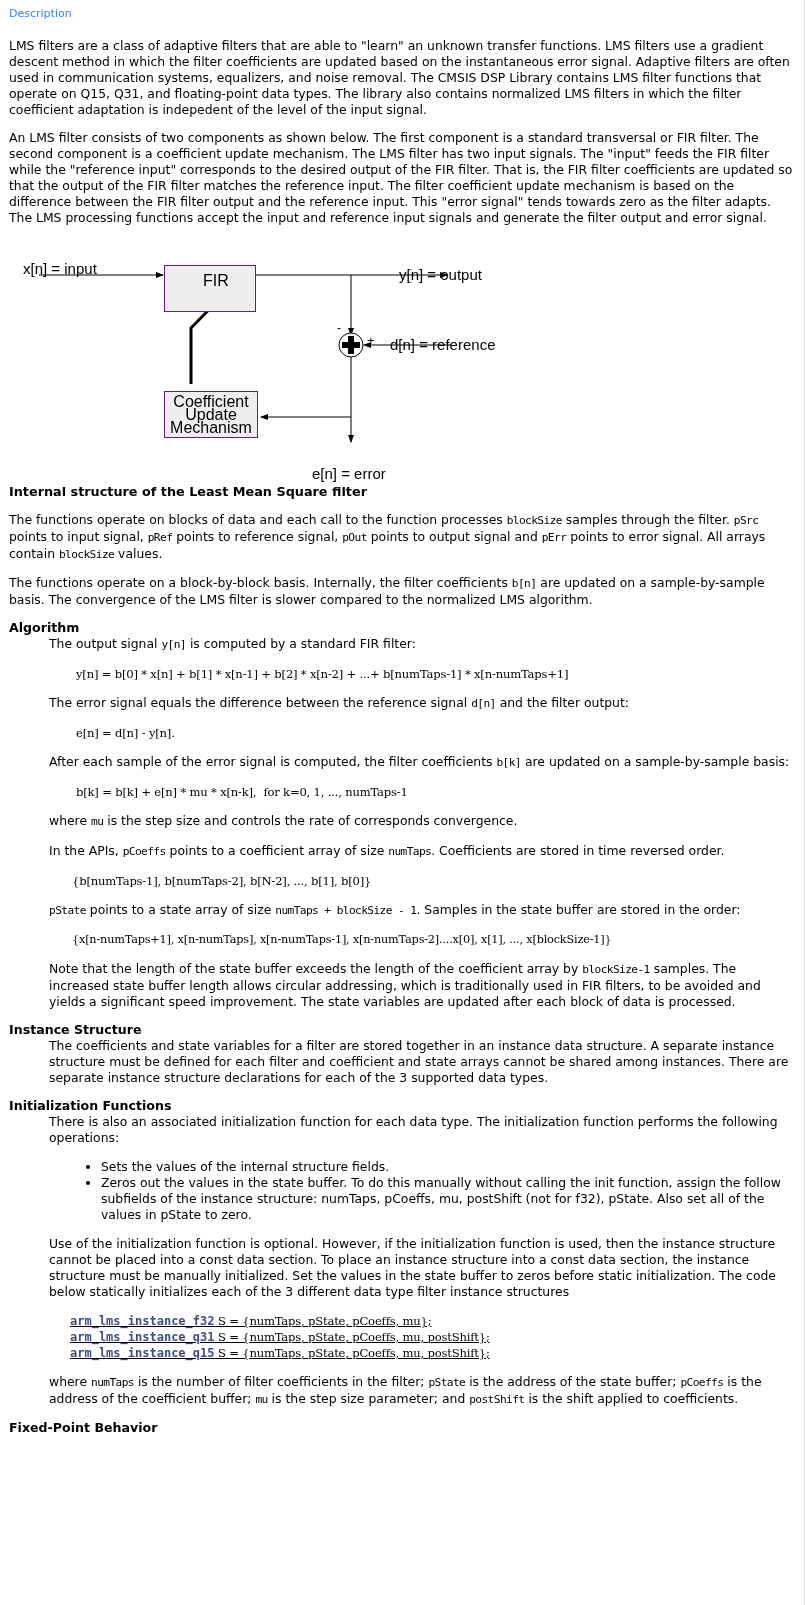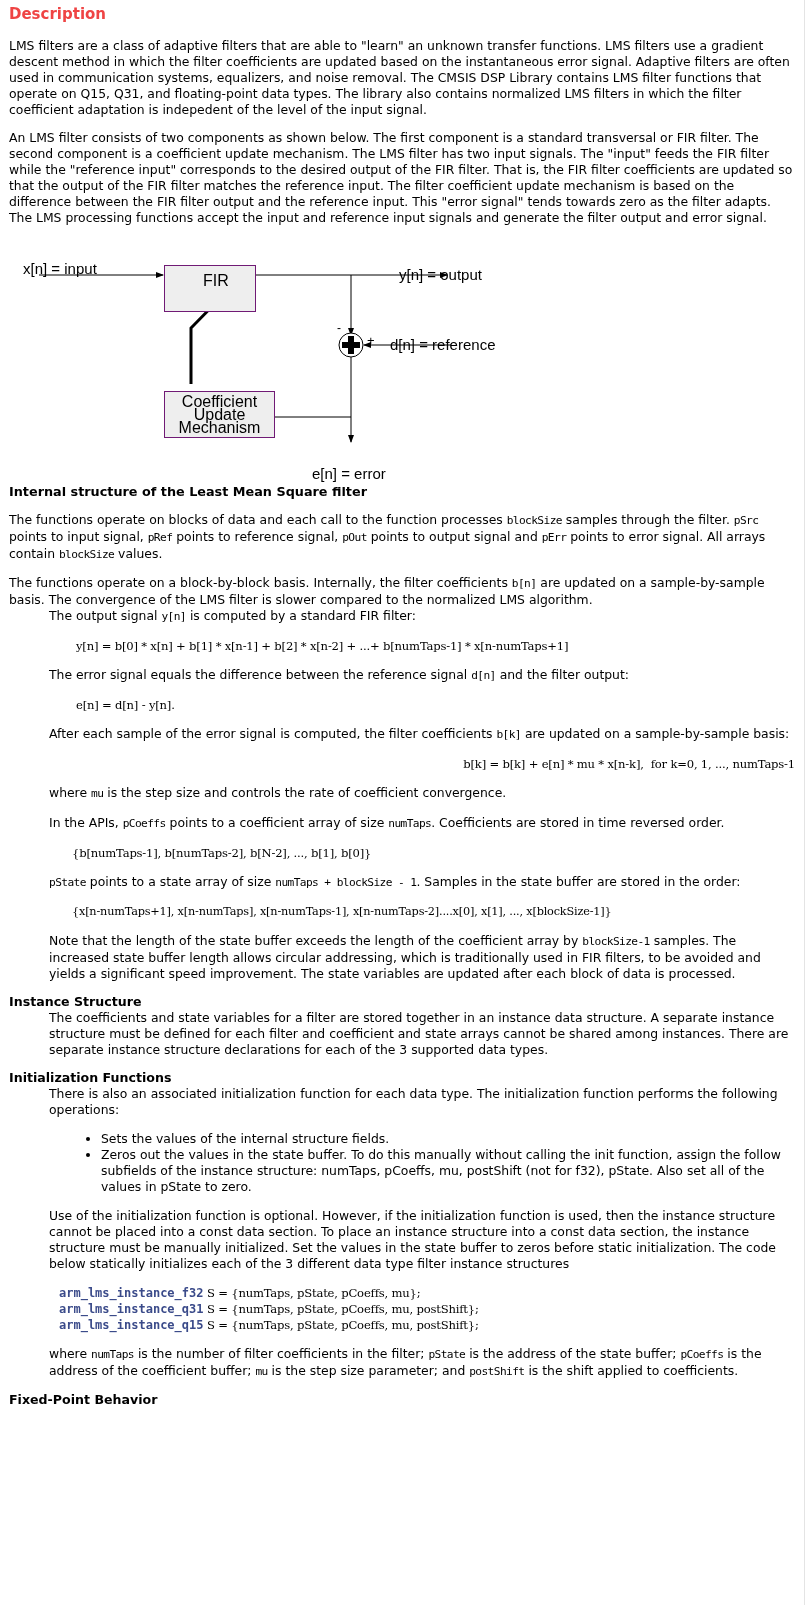--- a/index.html
+++ b/index.html
@@ -3,21 +3,21 @@
 <meta charset="utf-8">
 <style>
   html, body { margin: 0; padding: 0; background: #ffffff; }
   body {
     width: 805px; height: 1605px; overflow: hidden; position: relative;
     font-family: "DejaVu Sans", sans-serif; font-size: 12.4px; color: #000;
     line-height: 16px;
     border-right: 1px solid #e4e4e4; box-sizing: border-box;
   }
   .page { position: absolute; left: 9px; top: 0; width: 786px; }
-  h2 { margin: 3px 0 0 0; font-size: 15px; font-weight: bold; line-height: 22px; color: #ef4444; }
+  h2 { margin: 3px 0 0 0; font-size: 11px; font-weight: normal; line-height: 22px; color: #3b82f6; }
   p { margin: 0; }
   .p { margin-top: 12px; }
   .sect { font-weight: bold; font-size: 12.6px; margin: 0; }
   .indent { margin-left: 40px; }
   .mono { font-family: "DejaVu Sans Mono", monospace; font-size: 11.2px; letter-spacing: -0.6px; }
   .formula { font-family: "DejaVu Serif", serif; font-size: 11.6px; margin-left: 27px; letter-spacing: -0.2px; }
   .kw { color: #3b4b8a; font-weight: bold; font-family: "DejaVu Sans Mono", monospace; font-size: 12px; }
   ul { margin: 12px; padding: 0 0 0 40px; }
   li { list-style: disc; margin: 0; }
   .diagram { position: relative; width: 500px; height: 242px; margin-top: 14px; font-family: "Liberation Sans", sans-serif; }
@@ -66,67 +66,68 @@
     </svg>
 
     <div class="dlabel" style="left:14px; top:20px;">x[n] = input</div>
     <div class="box" style="left:155px; top:25px; width:92px; height:47px; padding-top:8px; text-align:left; padding-left:38px;">
       <span>FIR</span>
     </div>
     <div class="dlabel" style="left:390px; top:26px;">y[n] = output</div>
     <div class="dlabel" style="left:328px; top:79px; font-size:12px;">-</div>
     <div class="dlabel" style="left:358px; top:92px; font-size:13px;">+</div>
     <div class="dlabel" style="left:381px; top:96px;">d[n] = reference</div>
-    <div class="box" style="left:155px; top:151px; width:111px; height:47px; padding-top:3px;">
+    <div class="box" style="left:155px; top:151px; width:94px; height:47px; padding-top:3px;">
       <div>Coefficient</div>
       <div>Update</div>
       <div>Mechanism</div>
     </div>
     <div class="dlabel" style="left:303px; top:225px;">e[n] = error</div>
   </div>
 
   <p class="sect" style="margin-top:2px; font-size:12.8px;">Internal structure of the Least Mean Square filter</p>
 
   <p class="p" style="margin-top:12px">
     <span>The functions operate on blocks of data and each call to the function processes </span><span class="mono">blockSize</span><span> samples through the filter. </span><span class="mono">pSrc</span><span> points to input signal, </span><span class="mono">pRef</span><span> points to reference signal, </span><span class="mono">pOut</span><span> points to output signal and </span><span class="mono">pErr</span><span> points to error signal. All arrays contain </span><span class="mono">blockSize</span><span> values.</span>
   </p>
 
   <p class="p">
     <span>The functions operate on a block-by-block basis. Internally, the filter coefficients </span><span class="mono">b[n]</span><span> are updated on a sample-by-sample basis. The convergence of the LMS filter is slower compared to the normalized LMS algorithm.</span>
   </p>
 
+  <p class="sect" style="margin-top:12px">Algorithm</p>
   <div class="indent">
     <p><span>The output signal </span><span class="mono">y[n]</span><span> is computed by a standard FIR filter:</span></p>
     <p class="formula" style="margin-top:13px">y[n] = b[0] * x[n] + b[1] * x[n-1] + b[2] * x[n-2] + ...+ b[numTaps-1] * x[n-numTaps+1]</p>
     <p class="p" style="margin-top:13px"><span>The error signal equals the difference between the reference signal </span><span class="mono">d[n]</span><span> and the filter output:</span></p>
     <p class="formula" style="margin-top:13px">e[n] = d[n] - y[n].</p>
     <p class="p" style="margin-top:13px"><span>After each sample of the error signal is computed, the filter coefficients </span><span class="mono">b[k]</span><span> are updated on a sample-by-sample basis:</span></p>
-    <p class="formula" style="margin-top:13px; white-space:pre;text-align:right;">b[k] = b[k] + e[n] * mu * x[n-k],  for k=0, 1, ..., numTaps-1</p>
-    <p class="p" style="margin-top:13px"><span>where </span><span class="mono">mu</span><span> is the step size and controls the rate of coefficient convergence.</span></p>
+    <p class="formula" style="margin-top:13px; white-space:pre;">b[k] = b[k] + e[n] * mu * x[n-k],  for k=0, 1, ..., numTaps-1</p>
+    <p class="p" style="margin-top:13px"><span>where </span><span class="mono">mu</span><span> is the step size and controls the rate of corresponds convergence.</span></p>
     <p class="p" style="margin-top:13px"><span>In the APIs, </span><span class="mono">pCoeffs</span><span> points to a coefficient array of size </span><span class="mono">numTaps</span><span>. Coefficients are stored in time reversed order.</span></p>
     <p class="formula" style="margin-top:13px; margin-left:23px;">{b[numTaps-1], b[numTaps-2], b[N-2], ..., b[1], b[0]}</p>
     <p class="p" style="margin-top:13px"><span class="mono">pState</span><span> points to a state array of size </span><span class="mono">numTaps + blockSize - 1</span><span>. Samples in the state buffer are stored in the order:</span></p>
     <p class="formula" style="margin-top:13px; margin-left:23px; font-size:11.3px;">{x[n-numTaps+1], x[n-numTaps], x[n-numTaps-1], x[n-numTaps-2]....x[0], x[1], ..., x[blockSize-1]}</p>
     <p class="p" style="margin-top:13px"><span>Note that the length of the state buffer exceeds the length of the coefficient array by </span><span class="mono">blockSize-1</span><span> samples. The increased state buffer length allows circular addressing, which is traditionally used in FIR filters, to be avoided and yields a significant speed improvement. The state variables are updated after each block of data is processed.</span></p>
   </div>
 
   <p class="sect" style="margin-top:12px">Instance Structure</p>
   <div class="indent">
     <p>The coefficients and state variables for a filter are stored together in an instance data structure. A separate instance structure must be defined for each filter and coefficient and state arrays cannot be shared among instances. There are separate instance structure declarations for each of the 3 supported data types.</p>
   </div>
 
   <p class="sect" style="margin-top:12px">Initialization Functions</p>
   <div class="indent">
     <p>There is also an associated initialization function for each data type. The initialization function performs the following operations:</p>
     <ul style="margin-top:13px">
       <li>Sets the values of the internal structure fields.</li>
       <li>Zeros out the values in the state buffer. To do this manually without calling the init function, assign the follow subfields of the instance structure: numTaps, pCoeffs, mu, postShift (not for f32), pState. Also set all of the values in pState to zero.</li>
     </ul>
     <p class="p" style="margin-top:13px">Use of the initialization function is optional. However, if the initialization function is used, then the instance structure cannot be placed into a const data section. To place an instance structure into a const data section, the instance structure must be manually initialized. Set the values in the state buffer to zeros before static initialization. The code below statically initializes each of the 3 different data type filter instance structures</p>
-    <div style="margin-top:13px; margin-left:10px; line-height:16px;">
+    <div style="margin-top:13px; margin-left:21px; line-height:16px;text-decoration:underline;">
       <div><span class="kw">arm_lms_instance_f32</span><span class="formula" style="margin-left:0"> S = {numTaps, pState, pCoeffs, mu};</span></div>
       <div><span class="kw">arm_lms_instance_q31</span><span class="formula" style="margin-left:0"> S = {numTaps, pState, pCoeffs, mu, postShift};</span></div>
       <div><span class="kw">arm_lms_instance_q15</span><span class="formula" style="margin-left:0"> S = {numTaps, pState, pCoeffs, mu, postShift};</span></div>
     </div>
     <p class="p" style="margin-top:13px"><span>where </span><span class="mono">numTaps</span><span> is the number of filter coefficients in the filter; </span><span class="mono">pState</span><span> is the address of the state buffer; </span><span class="mono">pCoeffs</span><span> is the address of the coefficient buffer; </span><span class="mono">mu</span><span> is the step size parameter; and </span><span class="mono">postShift</span><span> is the shift applied to coefficients.</span></p>
   </div>
 
   <p class="sect" style="margin-top:12px">Fixed-Point Behavior</p>
   <div class="indent">
   </div>

